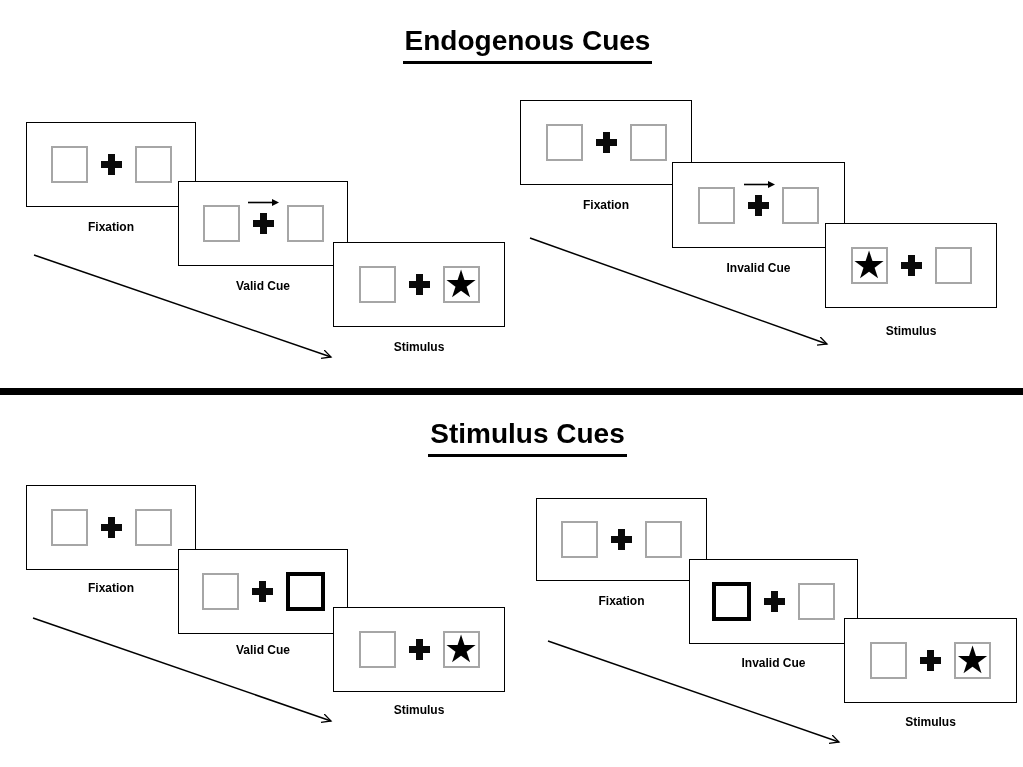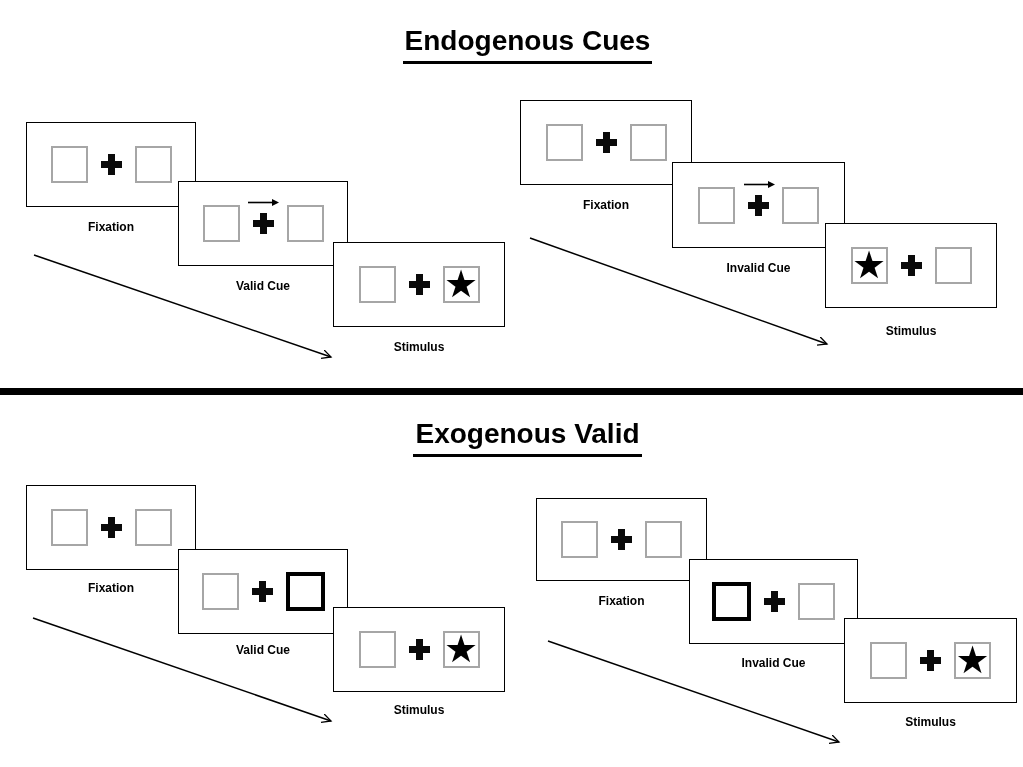--- a/index.html
+++ b/index.html
@@ -113,21 +113,21 @@
     </div>
   <div class="crosswrap">
       <div class="cross"></div>
     </div>
   <div class="box"></div>
 </div>
 <div class="plabel" style="left:825px;top:321px;width:172px;">Stimulus</div>
 
 <div class="divider"></div>
 
-<div class="title" style="top:417px;"><span>Exogenous Valid</span></div>
+<div class="title" style="top:417px;"><span>Stimulus Cues</span></div>
 
 <div class="panel" style="left:26px;top:485px;width:170px;">
   <div class="box"></div>
   <div class="crosswrap">
       <div class="cross"></div>
     </div>
   <div class="box"></div>
 </div>
 <div class="plabel" style="left:26px;top:578px;width:170px;">Fixation</div>
 

